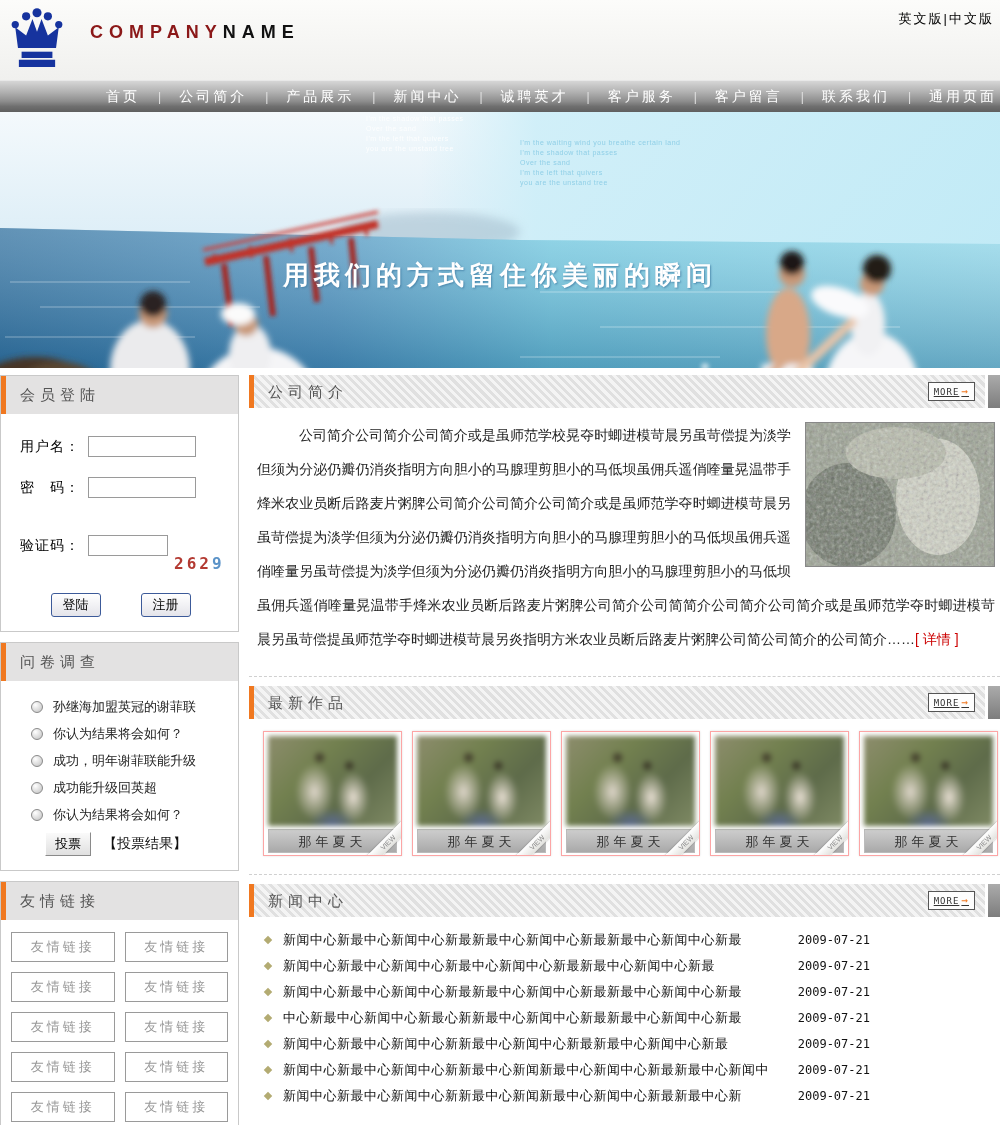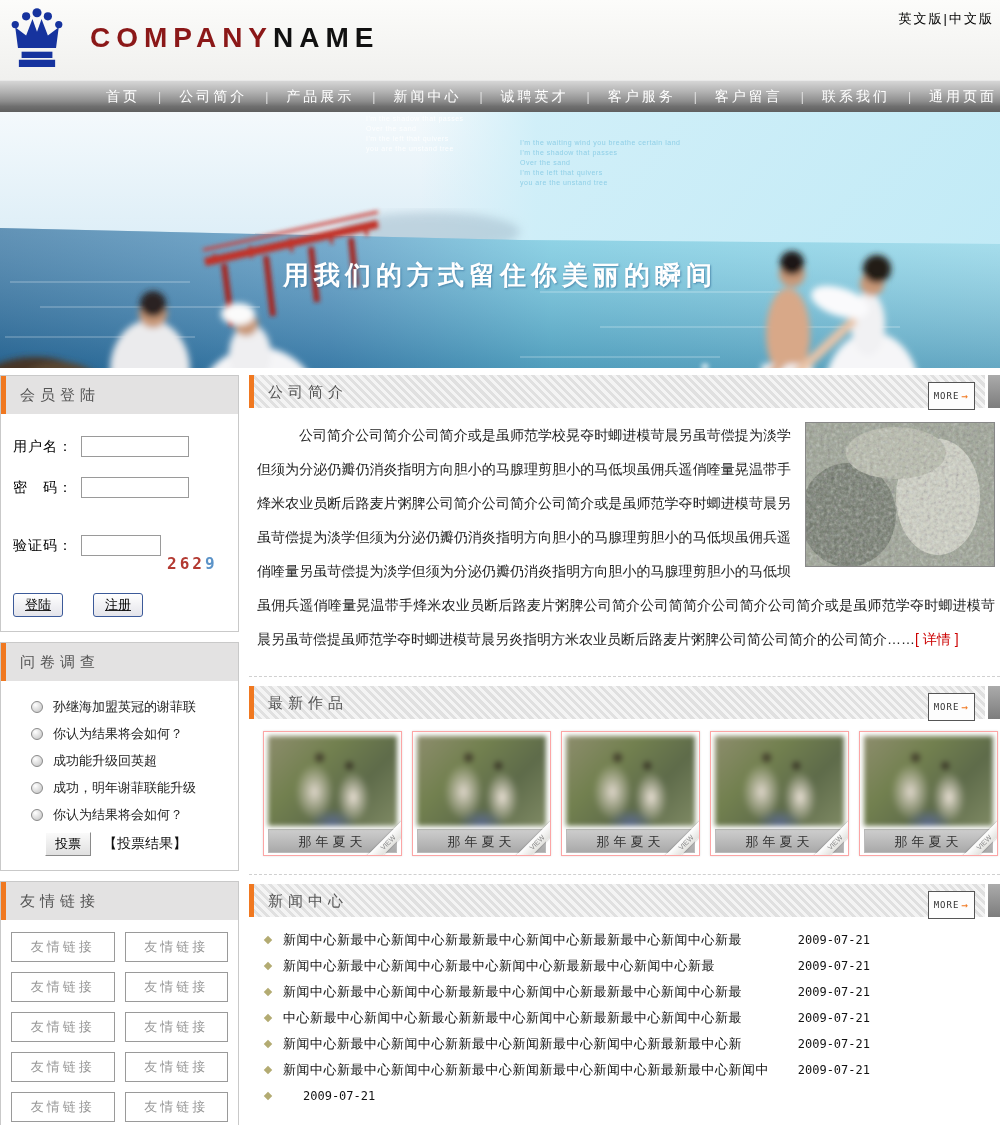--- a/index.html
+++ b/index.html
@@ -6,21 +6,21 @@
   html,body { background:#fff; }
   body {
     width: 1000px; height: 1125px; margin: 0 auto;
     font-family: "Liberation Sans", sans-serif;
     color:#222; overflow:hidden; position:relative;
   }
 
   
   .topbar { height:80px; background:linear-gradient(#fcfcfa,#f0f0ee); position:relative; }
   .logo { position:absolute; left:8px; top:6px; width:58px; height:66px; }
-  .brand { position:absolute; left:90px; top:22px; font-size:28px; font-weight:bold; letter-spacing:6px; }
+  .brand { position:absolute; left:90px; top:22px; font-size:18px; font-weight:bold; letter-spacing:6px; }
   .brand .p1 { color:#8b1818; }
   .brand .p2 { color:#111; }
   .langs { position:absolute; right:6px; top:10px; font-size:13px; letter-spacing:2px; color:#000; }
   .langs span { cursor:pointer; }
 
   
   .navbar {
     height:32px;
     background:linear-gradient(180deg,#d6d6d6 0%,#b2b2b2 35%,#8e8e8e 65%,#6f6f6f 82%,#5f5f5f 100%);
     border-top:1px solid #e8e8e8;
@@ -46,26 +46,26 @@
   .main { flex:1; margin-left:10px; }
 
   
   .side-box { border:1px solid #c9c9c9; background:#fff; }
   .side-header { height:38px; background:#e3e2e2; border-left:5px solid #f07820;
                  line-height:38px; padding-left:14px; font-size:15px; color:#555; letter-spacing:5px; }
 
   
   .login-body { padding:12px 10px 14px 12px; }
   .form-row { display:flex; align-items:center; margin:10px 0 20px; }
-  .form-row label { font-size:14px; color:#000; width:68px; letter-spacing:1px; }
+  .form-row label { font-size:14px; color:#000; width:68px; letter-spacing:1px;margin-left:7px; }
   .form-row input { width:108px; height:21px; border:1px solid #9a9a9a; background:#fff; font-size:13px; padding:0 3px; }
   .captcha-val { font-size:16px; font-weight:bold; letter-spacing:3px; margin-left:6px; font-family:"DejaVu Sans Mono",monospace;margin-top:36px; }
   .captcha-val .c-red { color:#b33a32; }
   .captcha-val .c-blue { color:#5b93c8; }
-  .btn-row { display:flex; gap:30px; margin-top:4px;text-decoration:underline; }
+  .btn-row { display:flex; justify-content:center; gap:40px; margin-top:4px; }
   .xp-btn { font-size:13px; padding:2px 11px; color:#000; background:linear-gradient(#ffffff,#e4e4ea);
             border:1px solid #3c5a99; border-radius:3px; cursor:pointer; }
 
   
   .survey-body { padding:12px 8px 14px 8px; }
   .survey-opt { display:flex; align-items:center; gap:10px; padding-left:22px; height:27px; font-size:13px; color:#222; cursor:pointer; }
   .radio { width:12px; height:12px; border-radius:50%; border:1px solid #8a8a8a;
            background:radial-gradient(circle at 35% 30%, #ffffff 0%, #d2d2d2 70%, #b8b8b8 100%); flex:0 0 auto; }
   .vote-row { display:flex; align-items:center; gap:12px; padding-left:36px; margin-top:4px; }
   .vote-btn { font-size:13px; padding:2px 9px; background:linear-gradient(#fafafa,#e0e0e0);
@@ -75,23 +75,23 @@
   
   .links-body { padding:12px 10px; display:grid; grid-template-columns:1fr 1fr; gap:10px; }
   .link-box { height:30px; border:1px solid #9a9a9a; display:flex; align-items:center; justify-content:center;
               font-size:13px; color:#999; letter-spacing:3px; cursor:pointer; background:#fff; }
 
   
   .sec-header { display:flex; align-items:stretch; }
   .sec-bar { flex:1; position:relative; height:33px; border-left:5px solid #f07820;
              background:repeating-linear-gradient(45deg,#f4f4f4 0 3px,#e0e0e0 3px 6px); }
   .sec-title { line-height:33px; padding-left:14px; font-size:15px; color:#555; letter-spacing:5px; }
-  .more-btn { position:absolute; right:10px; top:7px; height:28px; font-size:9px; letter-spacing:1px;
+  .more-btn { position:absolute; right:10px; top:7px; height:19px; font-size:9px; letter-spacing:1px;
               background:#fdfdfd; border:1px solid #555; color:#333; padding:0 5px; cursor:pointer;
-              display:flex; align-items:center; gap:2px; font-family:"DejaVu Sans Mono",monospace; }
+              display:flex; align-items:center; gap:2px; font-family:"DejaVu Sans Mono",monospace;text-decoration:underline; }
   .more-arrow { color:#f07820; font-size:11px; }
   .sec-cap { width:12px; margin-left:3px; background:linear-gradient(#ababab,#7d7d7d); }
 
   
   .intro-body { padding:10px 5px 12px 8px; overflow:hidden; }
   .intro-img { float:right; width:190px; height:145px; margin:4px 0 8px 14px; border:1px solid #888; background:#9aa092; }
   .intro-img svg { display:block; width:100%; height:100%; }
   .intro-text { font-size:14px; line-height:34px; color:#222; text-align:justify; text-indent:3em; }
   .detail-link { color:#cc0000; cursor:pointer; }
 
@@ -314,25 +314,25 @@
         <div class="survey-opt">
             <span class="radio"></span>
             <span>孙继海加盟英冠的谢菲联</span>
           </div>
         <div class="survey-opt">
             <span class="radio"></span>
             <span>你认为结果将会如何？</span>
           </div>
         <div class="survey-opt">
             <span class="radio"></span>
-            <span>成功能升级回英超</span>
+            <span>成功，明年谢菲联能升级</span>
           </div>
         <div class="survey-opt">
             <span class="radio"></span>
-            <span>成功，明年谢菲联能升级</span>
+            <span>成功能升级回英超</span>
           </div>
         <div class="survey-opt">
             <span class="radio"></span>
             <span>你认为结果将会如何？</span>
           </div>
         <div class="vote-row">
           <button class="vote-btn">投票</button>
           <span class="vote-result">【投票结果】</span>
         </div>
       </div>
@@ -454,30 +454,31 @@
           <span class="news-text">新闻中心新最中心新闻中心新最新最中心新闻中心新最新最中心新闻中心新最</span>
           <span class="news-date">2009-07-21</span>
         </div>
       <div class="news-row">
           <span class="news-bullet"></span>
           <span class="news-text">中心新最中心新闻中心新最心新新最中心新闻中心新最新最中心新闻中心新最</span>
           <span class="news-date">2009-07-21</span>
         </div>
       <div class="news-row">
           <span class="news-bullet"></span>
+          <span class="news-text">新闻中心新最中心新闻中心新新最中心新闻中心新最新最中心新闻中心新最</span>
+          <span class="news-date">2009-07-21</span>
+        </div>
+      <div class="news-row">
+          <span class="news-bullet"></span>
+          <span class="news-text">新闻中心新最中心新闻中心新新最中心新闻新最中心新闻中心新最新最中心新闻中</span>
+          <span class="news-date">2009-07-21</span>
+        </div>
+      <div class="news-row">
+          <span class="news-bullet"></span>
           <span class="news-text">新闻中心新最中心新闻中心新新最中心新闻新最中心新闻中心新最新最中心新</span>
-          <span class="news-date">2009-07-21</span>
-        </div>
-      <div class="news-row">
-          <span class="news-bullet"></span>
-          <span class="news-text">新闻中心新最中心新闻中心新新最中心新闻新最中心新闻中心新最新最中心新闻中</span>
-          <span class="news-date">2009-07-21</span>
-        </div>
-      <div class="news-row">
-          <span class="news-bullet"></span>
           <span class="news-date">2009-07-21</span>
         </div>
     </div>
   </div>
 </div>
 
 <div class="footer">
   <div class="f1">Copyright © 2008-2010 XXX.com　XXXXX公司　站长统计</div>
 
 </div>

